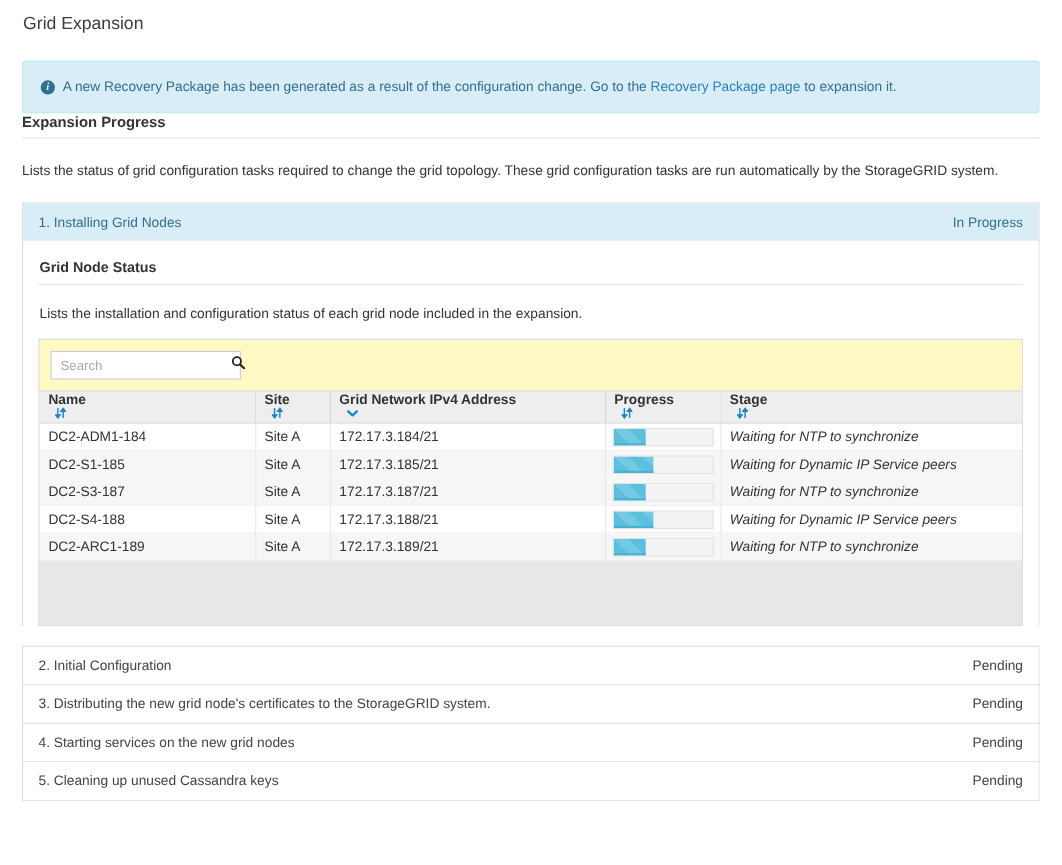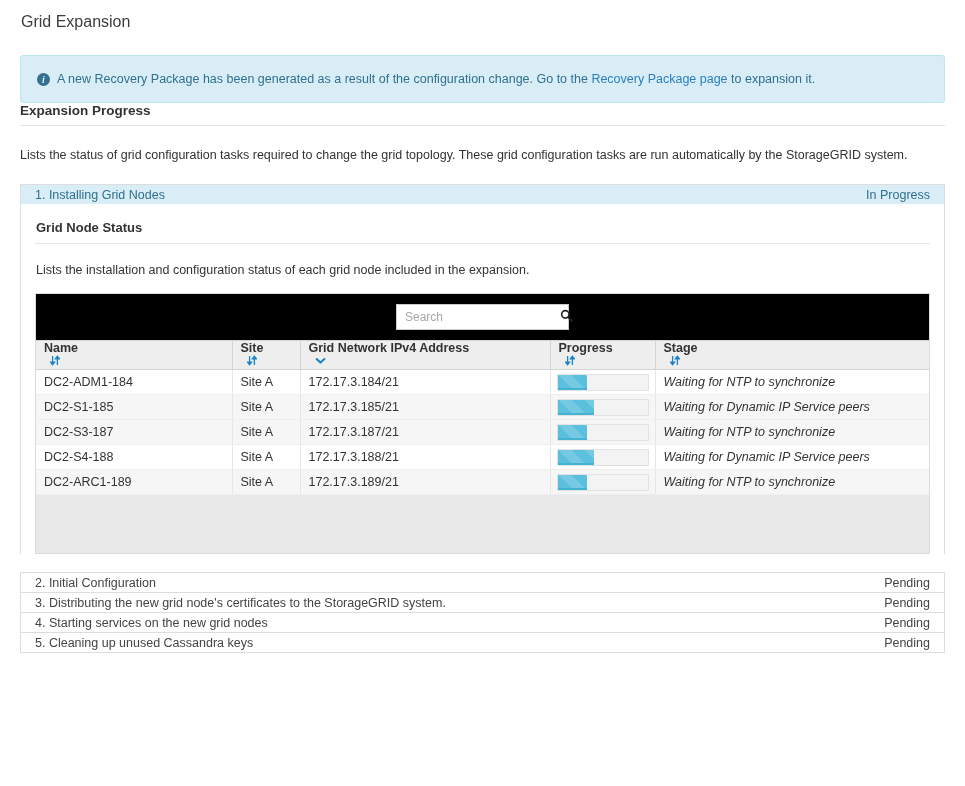--- a/index.html
+++ b/index.html
@@ -78,21 +78,21 @@
   .accordion { margin-top: 21px; }
 
   .acc-panel {
     border: 1px solid #dddddd;
     border-bottom: none;
     background: #ffffff;
   }
   .acc-panel.last { border-bottom: 1px solid #dddddd; }
 
   .acc-head {
-    height: 19px;
+    height: 34px;
     display: flex;
     align-items: center;
     justify-content: space-between;
     padding: 0 14px;
     font-size: 12.5px;
     cursor: pointer;
   }
   .acc-head.active {
     background: #d9edf7;
     color: #31708f;
@@ -119,23 +119,23 @@
   .table-wrap {
     margin-top: 16px;
     margin-bottom: 18px;
     border: 1px solid #dcdcdc;
     background: #e8e8e8;
   }
   .table-toolbar {
     height: 46px;
     display: flex;
     align-items: center;
-    justify-content: center;
+    justify-content: flex-start;
     padding: 0 10px;
-    background: #000000;
+    background: #fef9c3;
   }
   .search-box {
     display: flex;
     align-items: center;
     width: 173px;
     height: 26px;
     background: #ffffff;
     border: 1px solid #cccccc;
     padding: 0 8px;
   }

